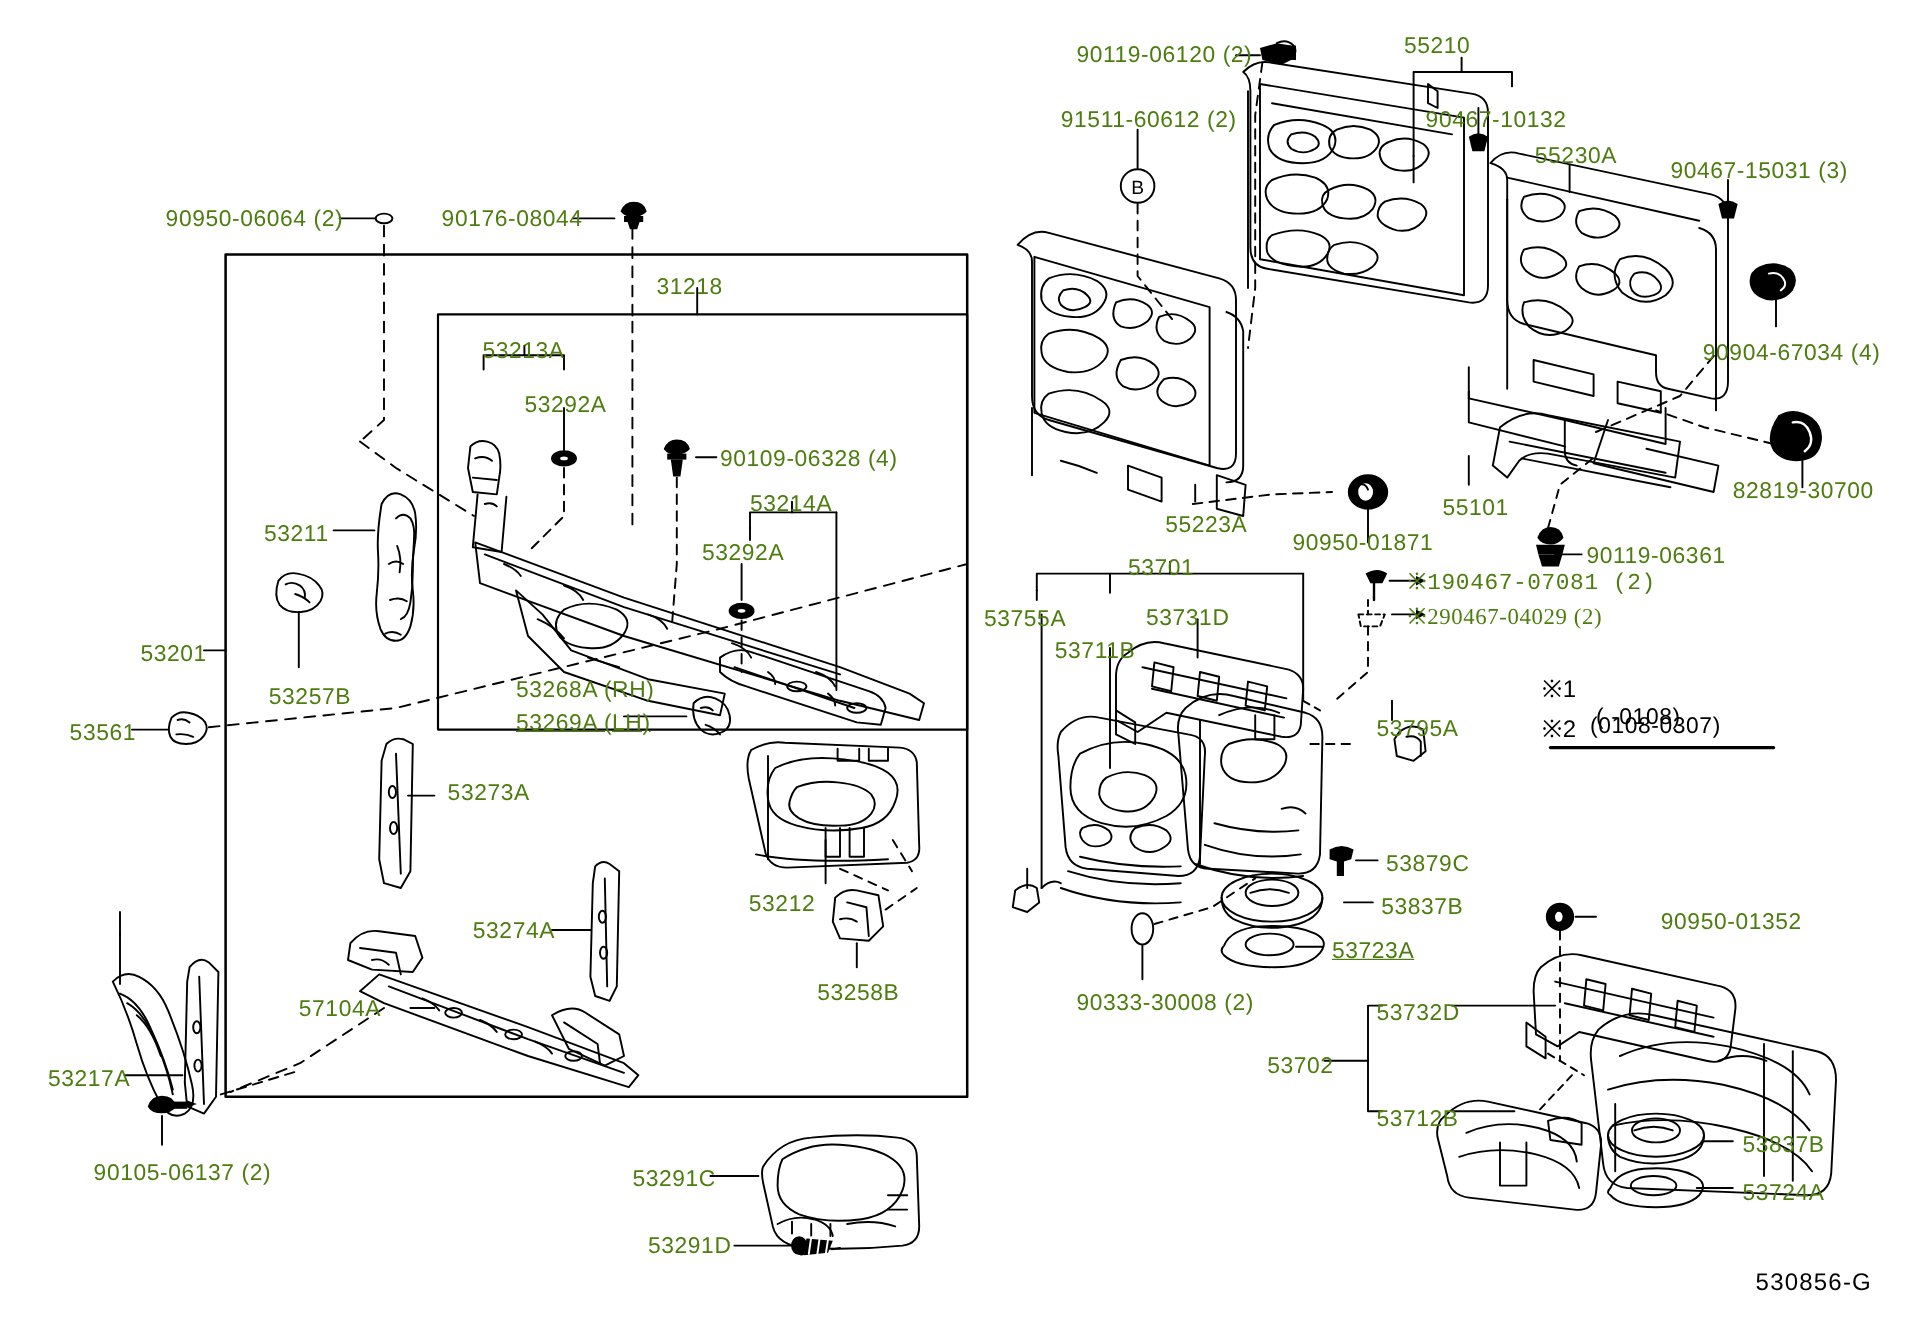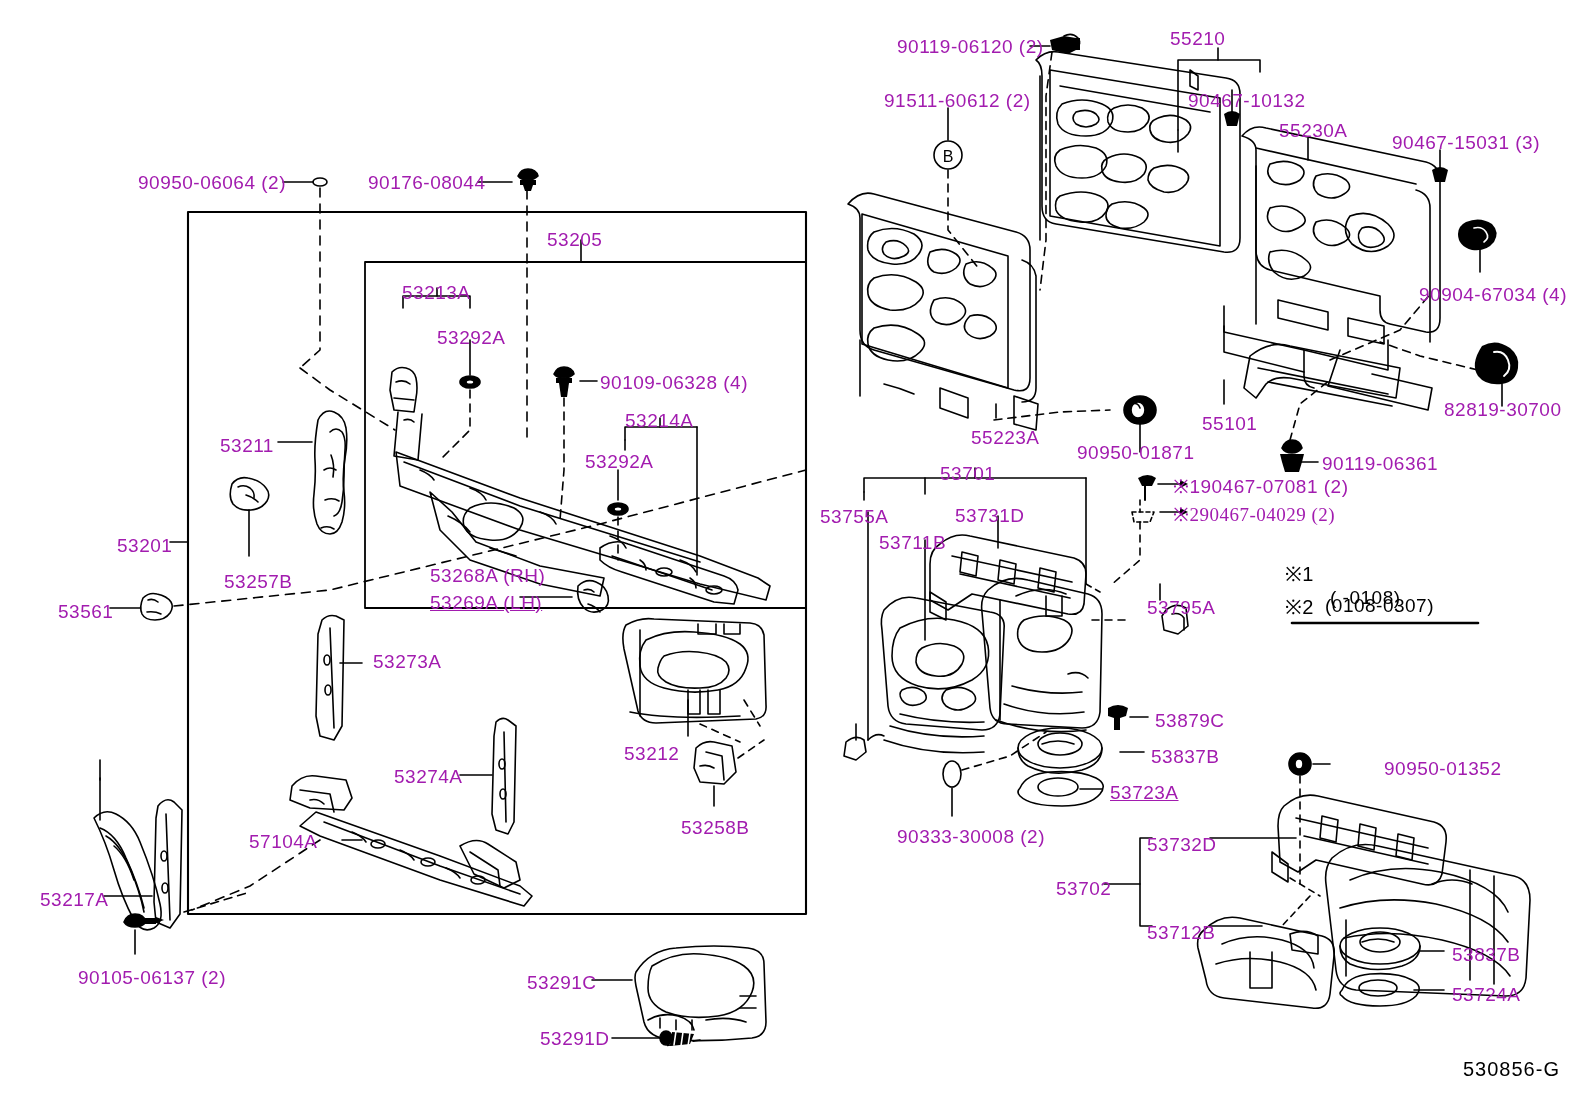--- a/index.html
+++ b/index.html
@@ -9,21 +9,21 @@
     background:#fff;
     font-family:"Liberation Sans", sans-serif;
     overflow:hidden;
   }
   #art{position:absolute;inset:0;}
   .lbl{
     position:absolute;
     font-family:"Liberation Sans", sans-serif;
     font-size:19px;
     letter-spacing:0.5px;
-    color:#a21caf;
+    color:#4d7c0f;
     white-space:pre;
     font-weight:500;
     line-height:1.25;
   }
   .lbl.multi{line-height:1.3;}
   .fig{
     position:absolute;
     font-size:20px;
     letter-spacing:1px;
     color:#000;
@@ -552,21 +552,21 @@
 
     <g>
       <line x1="100" y1="760" x2="100" y2="780"></line>
     </g>
 
   </g>
 </svg>
 
 <div class="lbl" style="left:138px;top:171px;">90950-06064 (2)</div>
 <div class="lbl" style="left:368px;top:171px;">90176-08044</div>
-<div class="lbl" style="left:547px;top:228px;">53205</div>
+<div class="lbl" style="left:547px;top:228px;">31218</div>
 <div class="lbl" style="left:402px;top:281px;">53213A</div>
 <div class="lbl" style="left:437px;top:326px;">53292A</div>
 <div class="lbl" style="left:600px;top:371px;">90109-06328 (4)</div>
 <div class="lbl" style="left:625px;top:409px;">53214A</div>
 <div class="lbl" style="left:585px;top:450px;">53292A</div>
 <div class="lbl" style="left:220px;top:434px;">53211</div>
 <div class="lbl" style="left:224px;top:570px;">53257B</div>
 <div class="lbl" style="left:117px;top:534px;">53201</div>
 <div class="lbl" style="left:58px;top:600px;">53561</div>
 <div class="lbl" style="left:430px;top:564px;">53268A (RH)</div>
@@ -586,21 +586,21 @@
 <div class="lbl" style="left:1188px;top:72px;margin-top:17px;">90467-10132</div>
 <div class="lbl" style="left:884px;top:89px;">91511-60612 (2)</div>
 <div class="lbl" style="left:1279px;top:119px;">55230A</div>
 <div class="lbl" style="left:1392px;top:131px;">90467-15031 (3)</div>
 <div class="lbl" style="left:1419px;top:283px;">90904-67034 (4)</div>
 <div class="lbl" style="left:1444px;top:398px;">82819-30700</div>
 <div class="lbl" style="left:971px;top:426px;">55223A</div>
 <div class="lbl" style="left:1077px;top:441px;">90950-01871</div>
 <div class="lbl" style="left:1202px;top:412px;">55101</div>
 <div class="lbl" style="left:1322px;top:452px;">90119-06361</div>
-<div class="lbl" style="left:1173px;top:475px;">※190467-07081 (2)</div>
+<div class="lbl" style="left:1173px;top:475px;font-family:Liberation Mono, monospace;">※190467-07081 (2)</div>
 <div class="lbl" style="left:1173px;top:503px;font-family:Liberation Serif, serif;">※290467-04029 (2)</div>
 <div class="lbl" style="left:940px;top:462px;">53701</div>
 <div class="lbl" style="left:820px;top:505px;">53755A</div>
 <div class="lbl" style="left:955px;top:504px;">53731D</div>
 <div class="lbl" style="left:879px;top:531px;">53711B</div>
 <div class="lbl" style="left:1147px;top:566px;margin-top:30px;">53795A</div>
 <div class="lbl" style="left:1155px;top:709px;">53879C</div>
 <div class="lbl" style="left:1151px;top:745px;">53837B</div>
 <div class="lbl" style="left:1110px;top:781px;text-decoration:underline;">53723A</div>
 <div class="lbl" style="left:897px;top:825px;">90333-30008 (2)</div>

